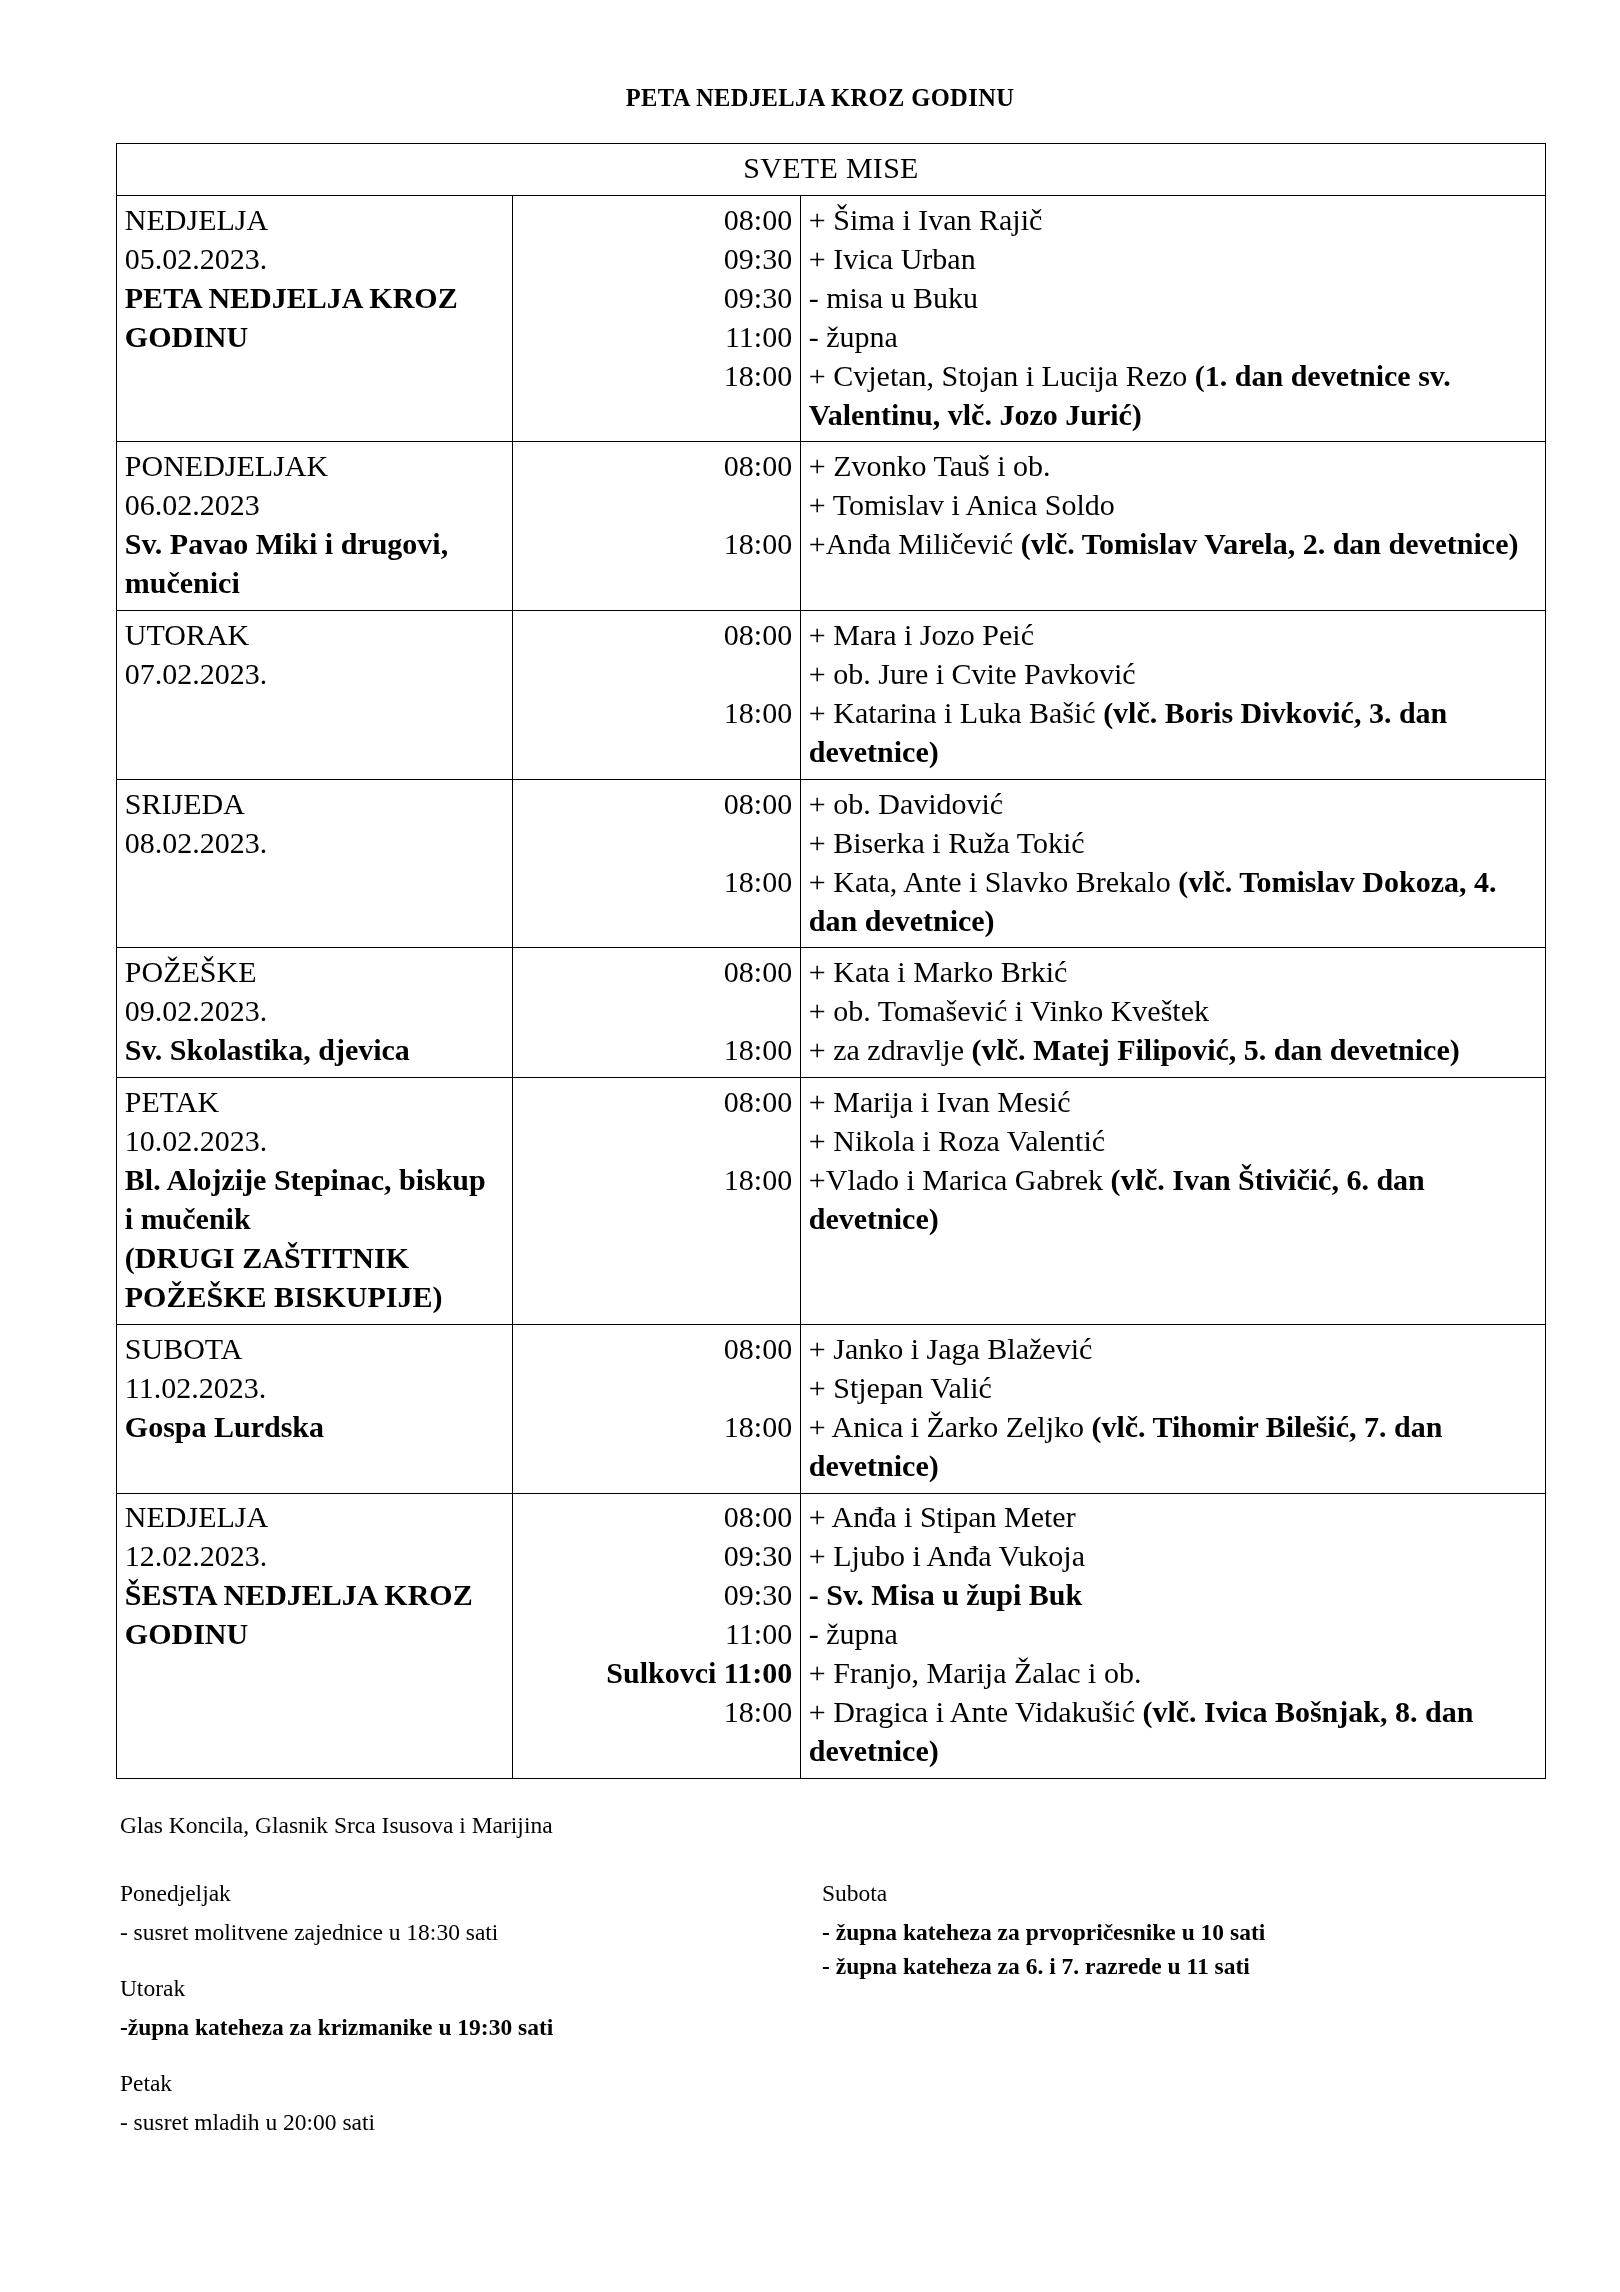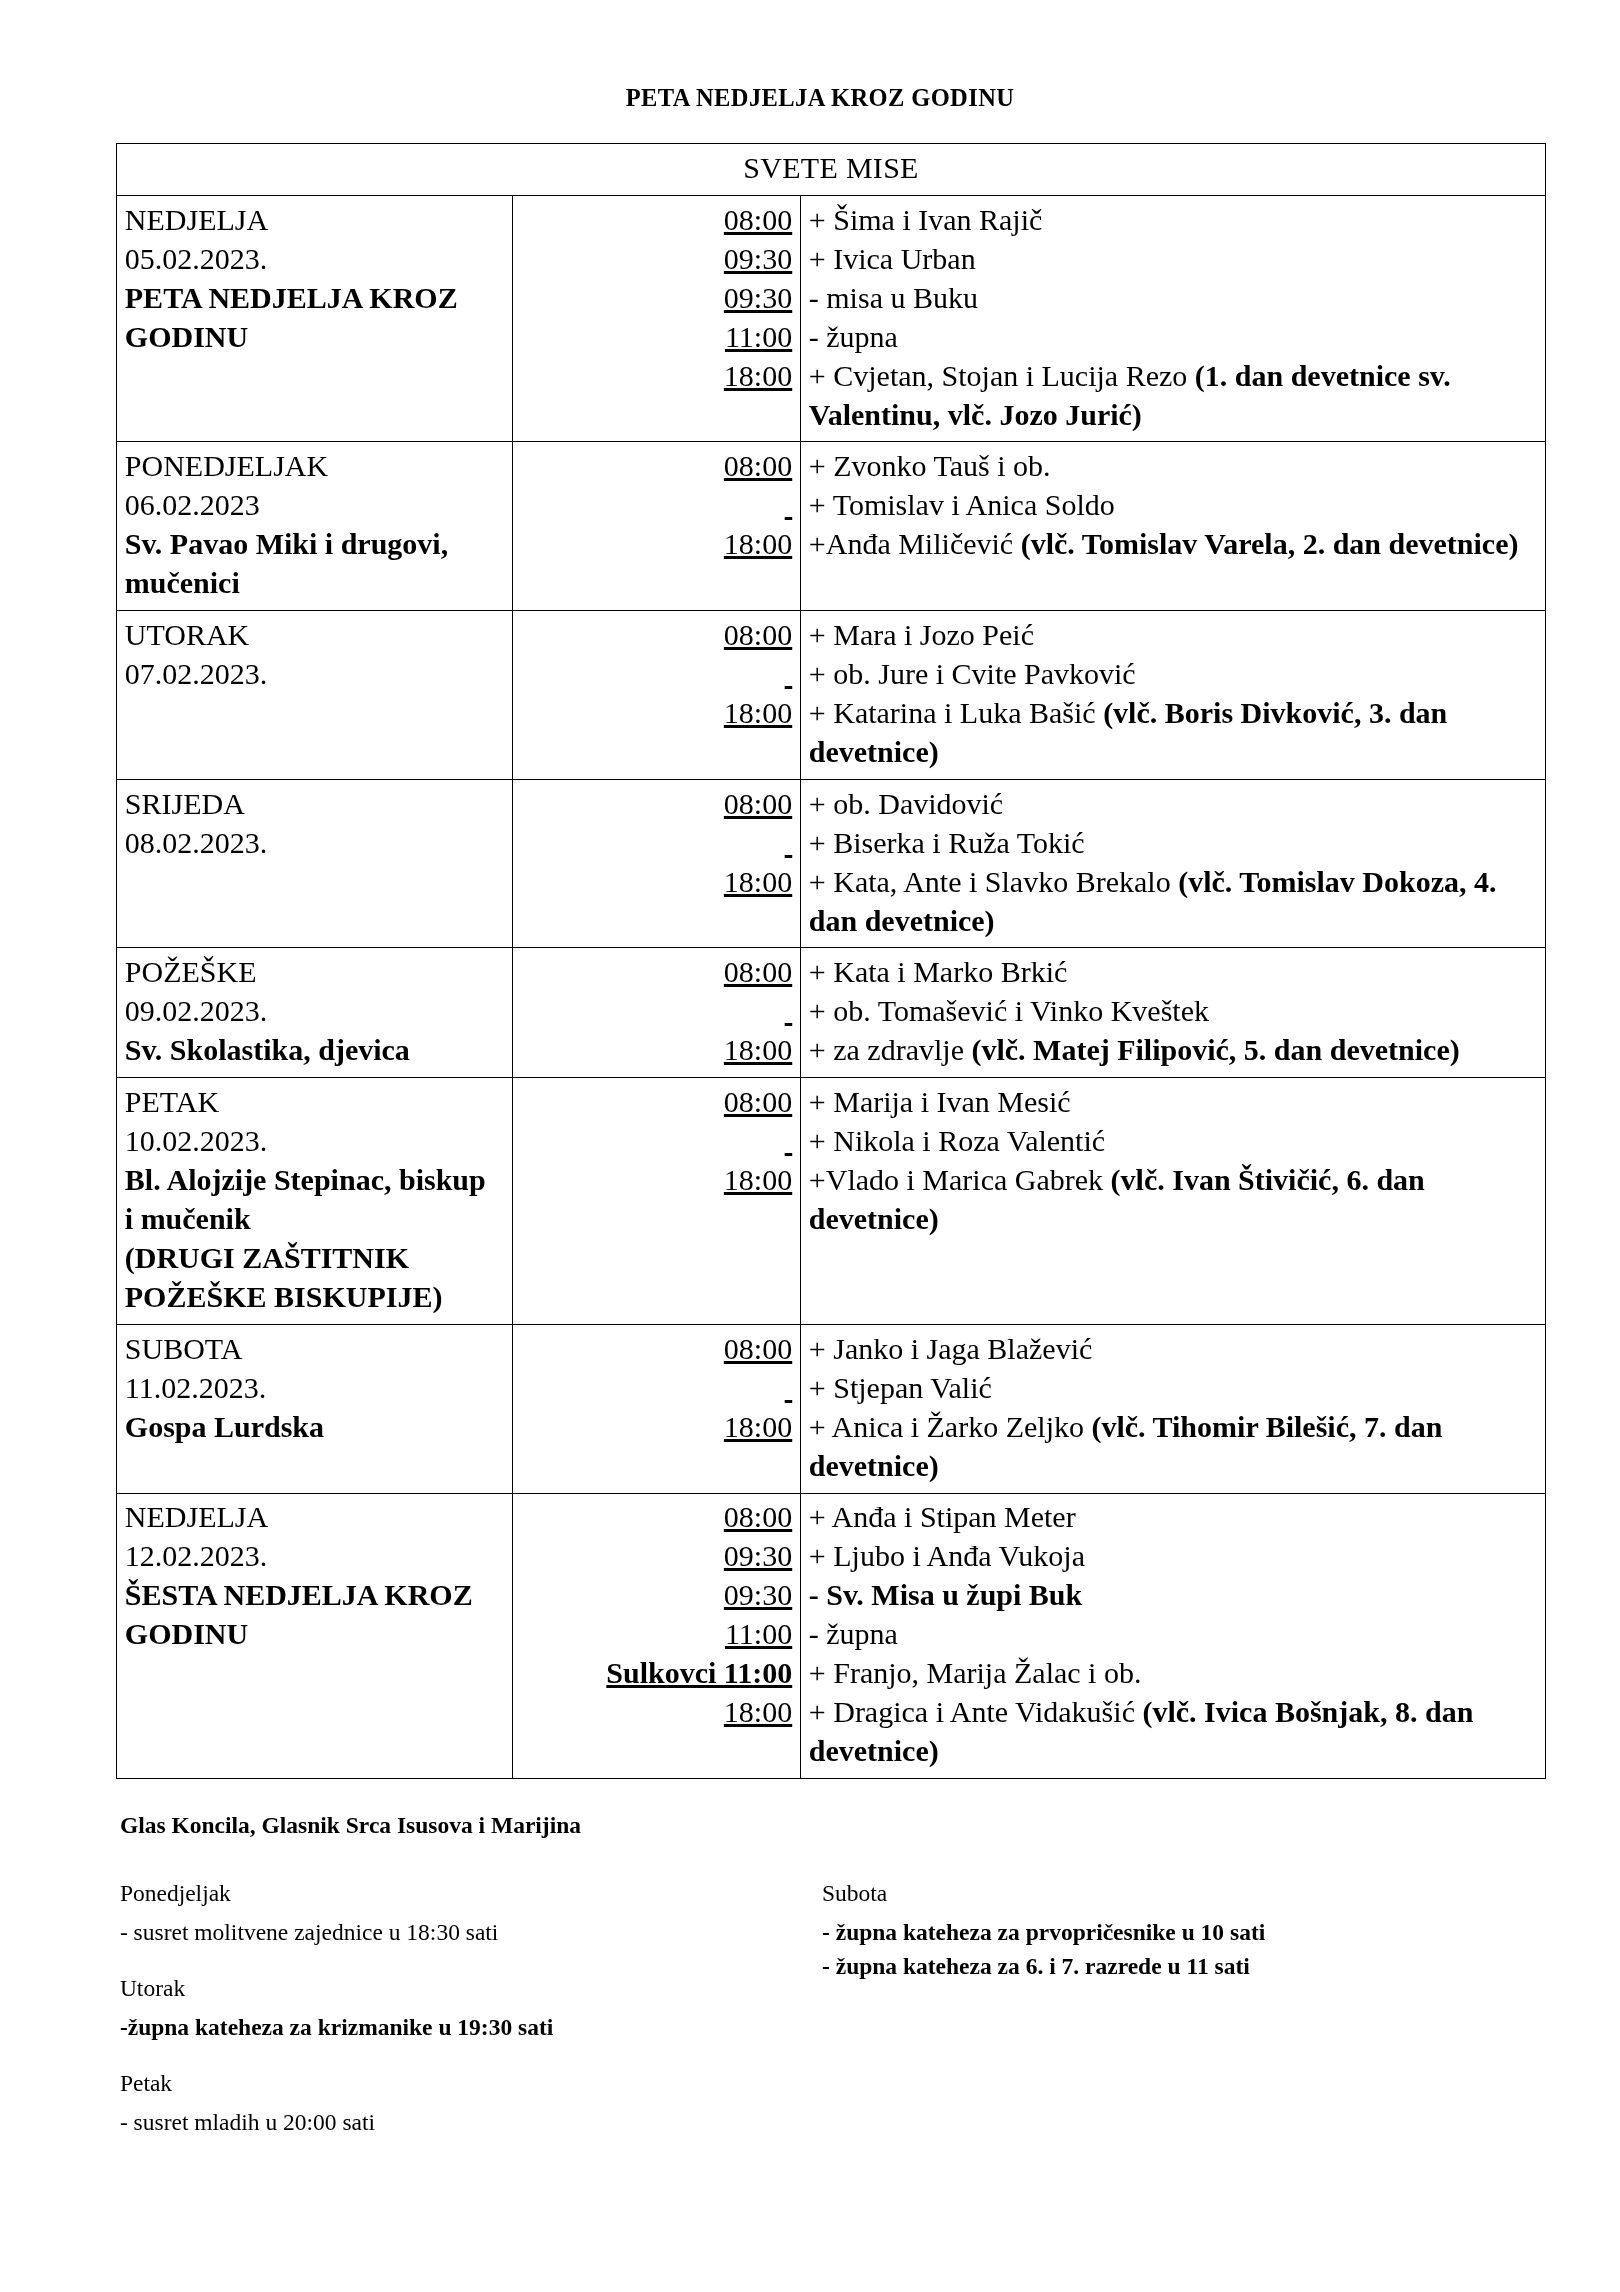--- a/index.html
+++ b/index.html
@@ -47,36 +47,35 @@
     text-align: center;
     font-size: 23.5px;
     padding: 4.9px 0 6.9px 0;
     letter-spacing: 0.3px;
   }
   col.c-day { width: 396px; }
   col.c-time { width: 288px; }
   col.c-int { width: 745px; }
 
   .cell-day { padding-left: 11.8px; }
-  .cell-time { text-align: right; padding-right: 11.8px; text-decoration: underline; }
+  .cell-time { text-align: right; padding-right: 11.8px; }
   .cell-int { padding-left: 9.8px; }
 
   .line { display: block; white-space: normal; }
   .b { font-weight: bold; }
 
   .notes {
     margin: 33px 0 0 0;
     width: 1429px;
     margin-left: auto;
     margin-right: auto;
   }
   .publications {
     font-size: 23.5px;
     margin: 29px 0 0 3.9px;
-    font-weight: bold;
   }
   .two-col {
     display: flex;
     margin-top: 41px;
     font-size: 23.5px;
   }
   .col-left { width: 706px; padding-left: 3.9px; box-sizing: border-box; }
   .col-right { width: 723px; box-sizing: border-box; }
   .blk { margin-bottom: 29px; }
   .blk .hd { margin-bottom: 11.8px; }

